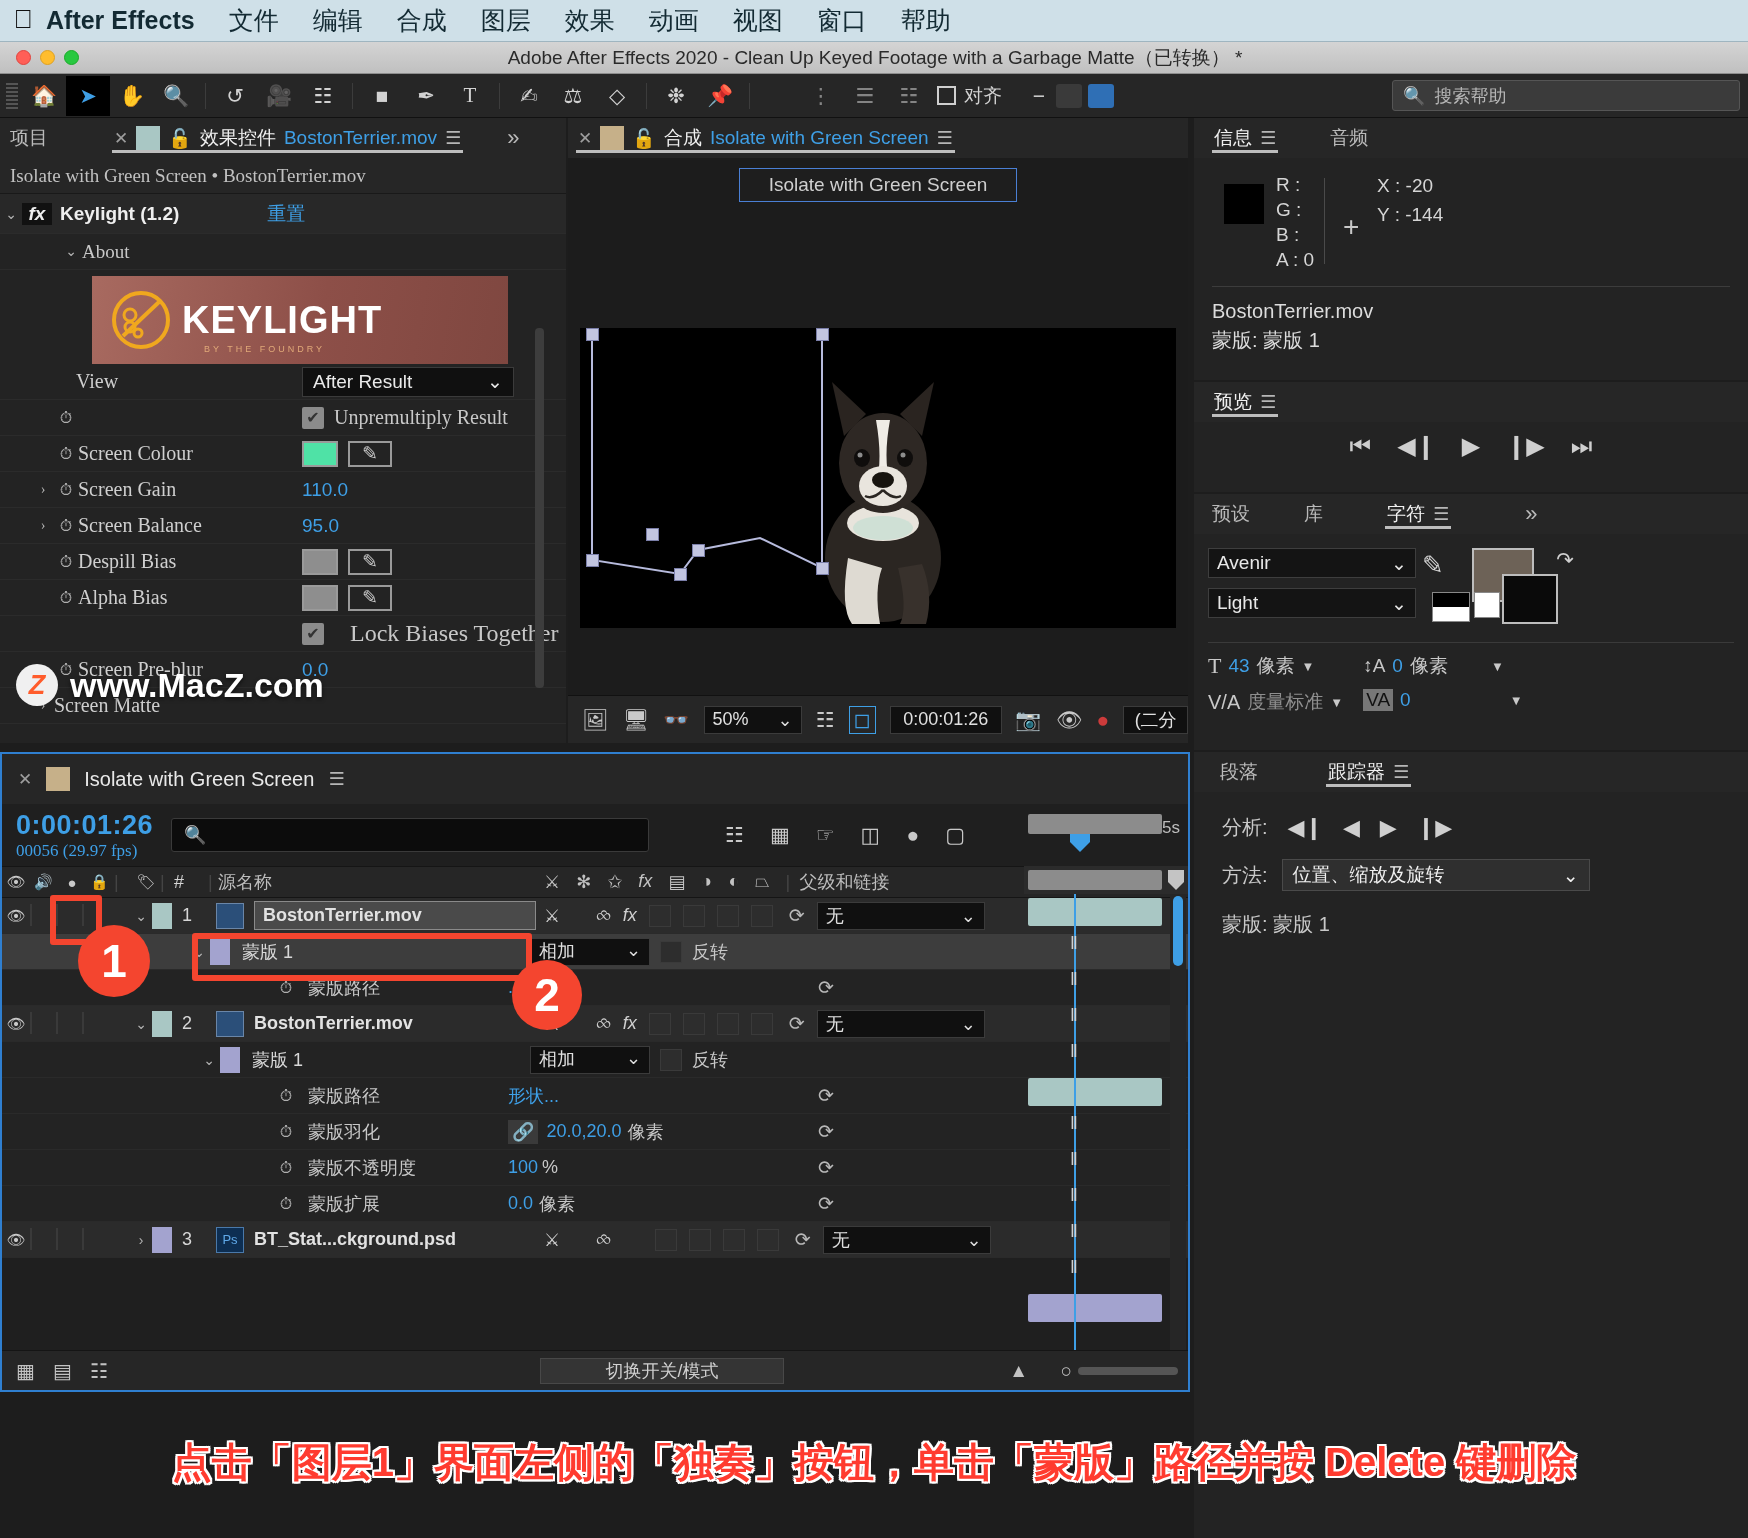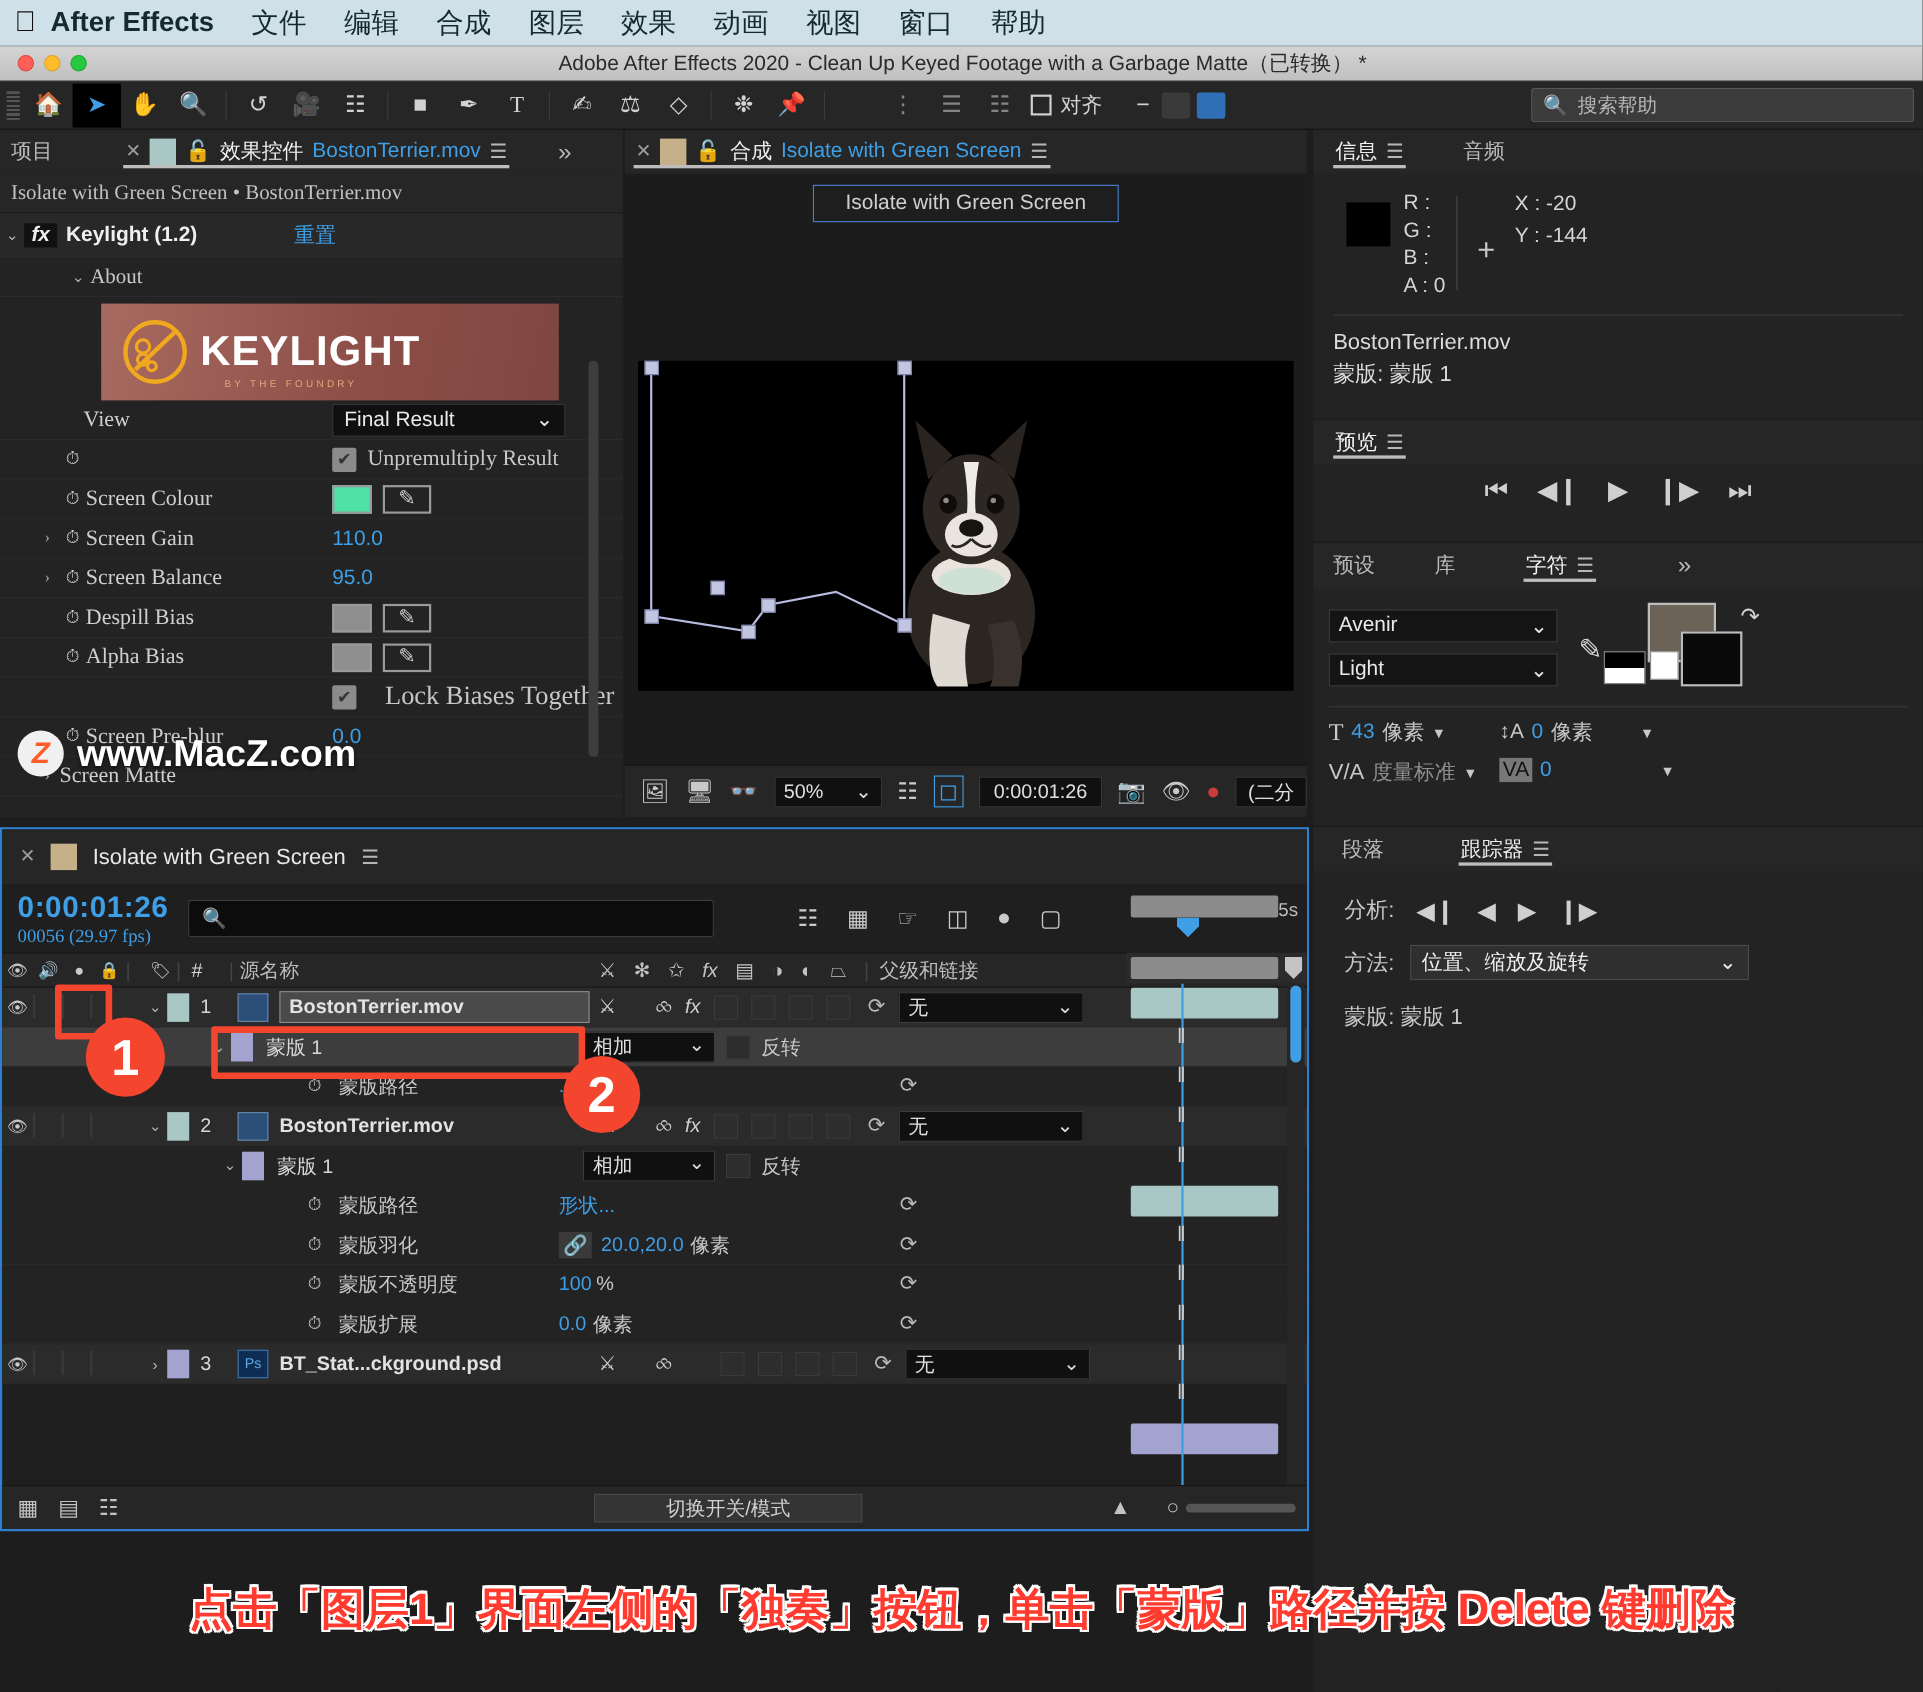--- a/index.html
+++ b/index.html
@@ -291,21 +291,21 @@
     </svg>
     <div>
       <div class="keytxt">KEYLIGHT</div>
     </div>
   </div>
   <div style="margin:-26px 0 10px 204px;color:#e0a878;font-size:9px;letter-spacing:3px;">BY THE FOUNDRY</div>
 
   <div class="fxrow">
     <span class="lab serif" style="padding-left:76px;font-size:20px;">View</span>
     <div class="selbox">
-      <span>Final Result</span>
+      <span>After Result</span>
       <span>⌄</span>
     </div>
   </div>
 
   <div class="fxrow">
     <span class="lab">
         <span style="width:54px;display:inline-block"></span>
         <span class="stopwatch">⏱</span>
       </span>
     <span class="chk">✔</span>
@@ -510,21 +510,21 @@
     <div class="ptab" style="margin-left:34px;">
       <span>库</span>
     </div>
     <div class="ptab active" style="margin-left:44px;">
       <span>字符</span>
       <span class="hamb">☰</span>
     </div>
     <div class="ptab" style="margin-left:56px;font-size:22px;">»</div>
   </div>
 
-  <div style="display:flex;padding:14px 0 0 14px;gap:19px;align-items:center;">
+  <div style="display:flex;padding:14px 0 0 14px;gap:6px;align-items:flex-start;">
     <div>
       <div class="fontsel">
         <span>Avenir</span>
         <span>⌄</span>
       </div>
       <div class="fontsel" style="margin-top:10px;">
         <span>Light</span>
         <span>⌄</span>
       </div>
     </div>

